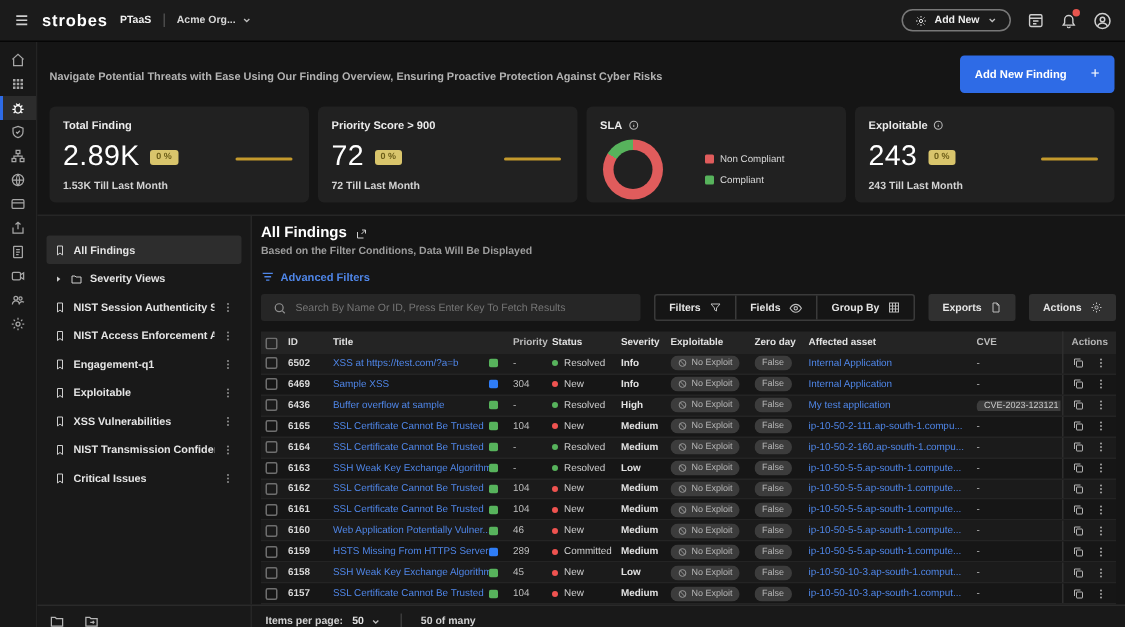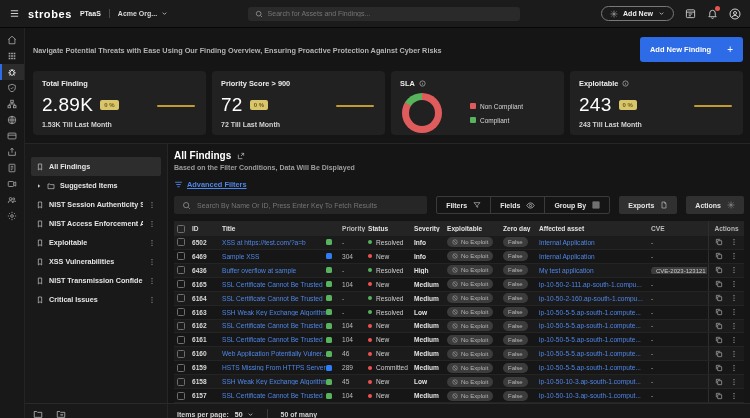--- a/index.html
+++ b/index.html
@@ -71,21 +71,21 @@
   .view-item.selected { background:#2d2d2d; }
   .view-label { white-space:nowrap; overflow:hidden; flex:1; }
   .view-kebab { color:#9d9d9d; }
 
   
   .main { flex:1; min-width:0; padding:6px 6px 0; display:flex; flex-direction:column; }
   .m-title-row { display:flex; align-items:center; gap:6px; }
   .m-title { font-size:10px; font-weight:bold; color:#fff; }
   .m-sub { font-size:7px; font-weight:bold; color:#9d9d9d; margin-top:3px; }
   .adv-filters { display:flex; align-items:center; gap:4px; color:#4f86e8; font-size:7.4px; font-weight:bold;
-    margin-top:9px; cursor:pointer;text-decoration:underline; }
+    margin-top:9px; cursor:pointer; }
   .toolbar { display:flex; align-items:center; margin-top:7px; gap:9px; }
   .m-search { flex:1; height:18px; background:#262626; border-radius:2px; display:flex; align-items:center;
     gap:6px; padding:0 8px; color:#8a8a8a; min-width:0; }
   .seg-group { display:flex; height:18px; border:1px solid #3a3a3a; border-radius:2px; flex:0 0 auto; }
   .seg-btn { display:flex; align-items:center; gap:6px; padding:0 9px; font-size:7px; font-weight:bold;
     color:#e5e5e5; background:transparent; border:none; border-right:1px solid #3a3a3a; font-family:inherit; cursor:pointer; }
   .seg-btn:last-child { border-right:none; }
   .tool-btn { height:18px; background:#303030; border:none; border-radius:2px; display:flex; align-items:center;
     gap:6px; padding:0 9px; font-size:7px; font-weight:bold; color:#e5e5e5; font-family:inherit; cursor:pointer; flex:0 0 auto; }
 
@@ -140,29 +140,20 @@
   <span class="tb-div"></span>
   <span class="org">
     <span>Acme Org...</span>
     <span class="ic" style="color:#bdbdbd">
       <svg width="7" height="7" viewBox="0 0 24 24" fill="none" stroke="currentColor" stroke-width="3">
           <path d="M6 9l6 6 6-6"></path>
         </svg>
     </span>
   </span>
   <span class="spacer"></span>
-  <div class="tb-search">
-    <span class="ic" style="color:#9a9a9a">
-      <svg width="8" height="8" viewBox="0 0 24 24" fill="none" stroke="currentColor" stroke-width="2.4">
-          <circle cx="11" cy="11" r="7"></circle>
-          <path d="M21 21l-4.3-4.3"></path>
-        </svg>
-    </span>
-    <input placeholder="Search for Assets and Findings..." style="">
-  </div>
   <span class="spacer"></span>
   <div class="tb-right">
     <button class="pill-btn">
       <span class="ic" style="color:#e8e8e8">
         <svg width="8" height="8" viewBox="0 0 24 24" fill="none" stroke="currentColor" stroke-width="2">
             <circle cx="12" cy="12" r="3.2"></circle>
             <path d="M12 2v3M12 19v3M2 12h3M19 12h3M5 5l2.1 2.1M16.9 16.9L19 19M19 5l-2.1 2.1M7.1 16.9L5 19"></path>
           </svg>
       </span>
       <span>Add New</span>
@@ -388,21 +379,21 @@
             <span class="ic" style="color:#cfcfcf">
               <svg width="6" height="6" viewBox="0 0 24 24" fill="currentColor" stroke="none">
                   <path d="M8 5l9 7-9 7z"></path>
                 </svg>
             </span>
             <span class="ic" style="color:#cfcfcf">
               <svg width="8" height="8" viewBox="0 0 24 24" fill="none" stroke="currentColor" stroke-width="2">
                   <path d="M3 6h6l2 2h10v12H3z"></path>
                 </svg>
             </span>
-            <span class="view-label">Suggested Items</span>
+            <span class="view-label">Severity Views</span>
           </div>
 
   <div class="view-item">
     <span class="ic" style="color:#cfcfcf">
       <svg width="8" height="8" viewBox="0 0 24 24" fill="none" stroke="currentColor" stroke-width="2">
                   <path d="M7 3h10v18l-5-4-5 4z"></path>
                 </svg>
     </span>
     <span class="view-label">NIST Session Authenticity SC-23</span>
     <span class="view-kebab ic">
@@ -423,20 +414,35 @@
     <span class="view-label">NIST Access Enforcement AC-3</span>
     <span class="view-kebab ic">
       <svg width="8" height="8" viewBox="0 0 24 24" fill="currentColor" stroke="none">
                   <circle cx="12" cy="5" r="1.8"></circle>
                   <circle cx="12" cy="12" r="1.8"></circle>
                   <circle cx="12" cy="19" r="1.8"></circle>
                 </svg>
     </span>
   </div>
 
+  <div class="view-item">
+    <span class="ic" style="color:#cfcfcf">
+      <svg width="8" height="8" viewBox="0 0 24 24" fill="none" stroke="currentColor" stroke-width="2">
+                  <path d="M7 3h10v18l-5-4-5 4z"></path>
+                </svg>
+    </span>
+    <span class="view-label">Engagement-q1</span>
+    <span class="view-kebab ic">
+      <svg width="8" height="8" viewBox="0 0 24 24" fill="currentColor" stroke="none">
+                  <circle cx="12" cy="5" r="1.8"></circle>
+                  <circle cx="12" cy="12" r="1.8"></circle>
+                  <circle cx="12" cy="19" r="1.8"></circle>
+                </svg>
+    </span>
+  </div>
 
   <div class="view-item">
     <span class="ic" style="color:#cfcfcf">
       <svg width="8" height="8" viewBox="0 0 24 24" fill="none" stroke="currentColor" stroke-width="2">
                   <path d="M7 3h10v18l-5-4-5 4z"></path>
                 </svg>
     </span>
     <span class="view-label">Exploitable</span>
     <span class="view-kebab ic">
       <svg width="8" height="8" viewBox="0 0 24 24" fill="currentColor" stroke="none">

